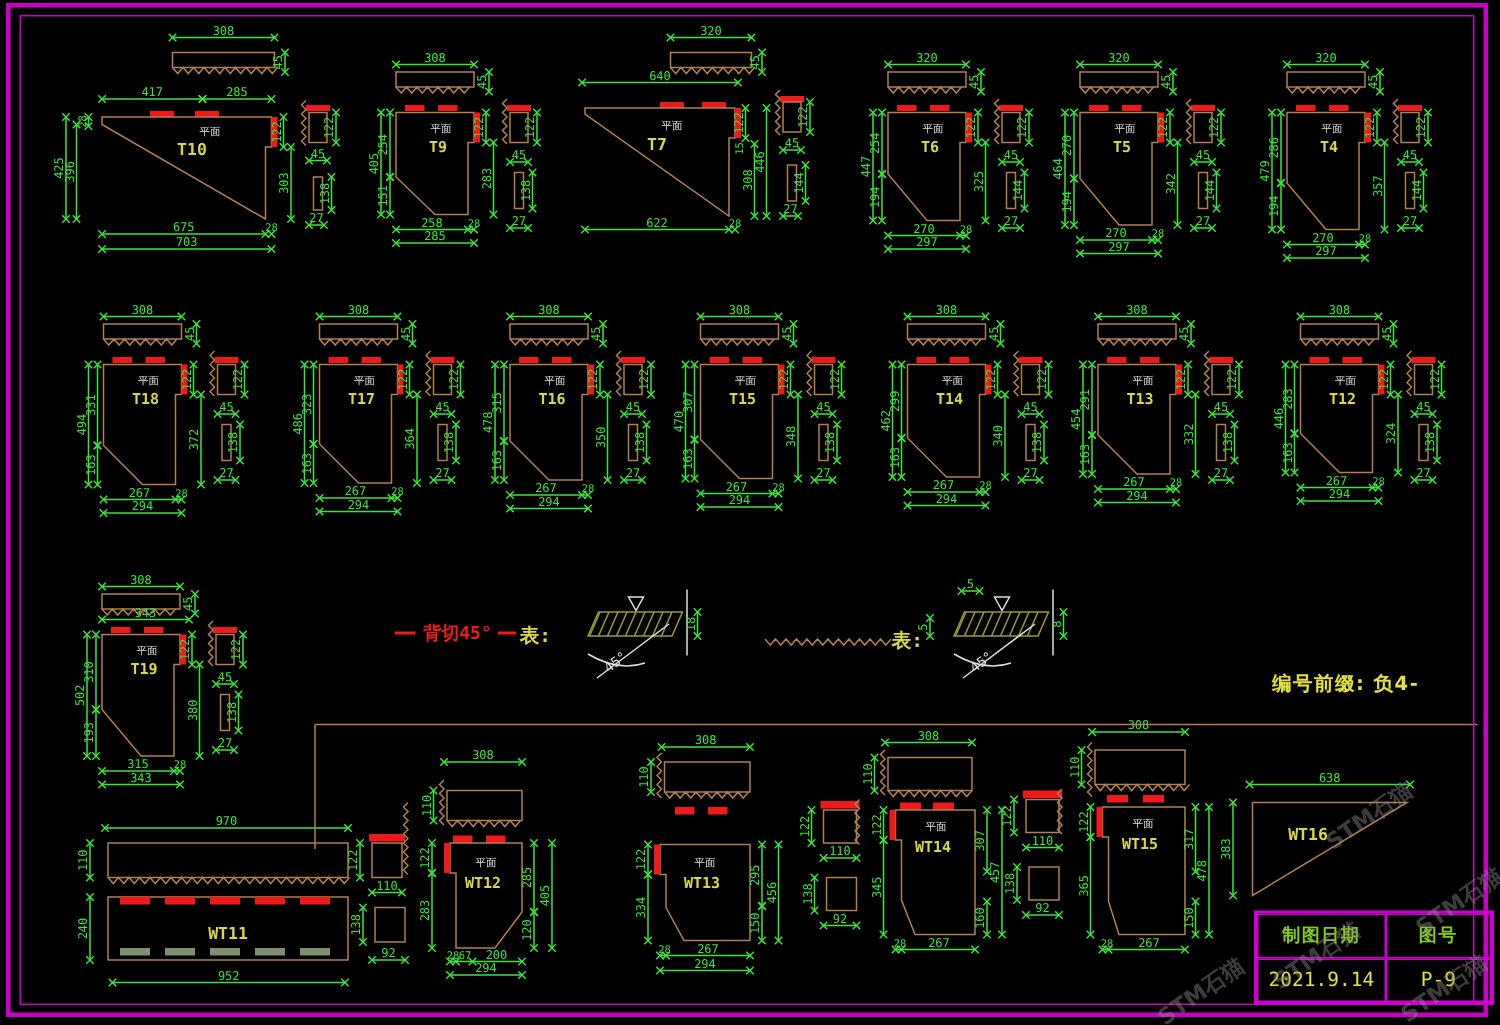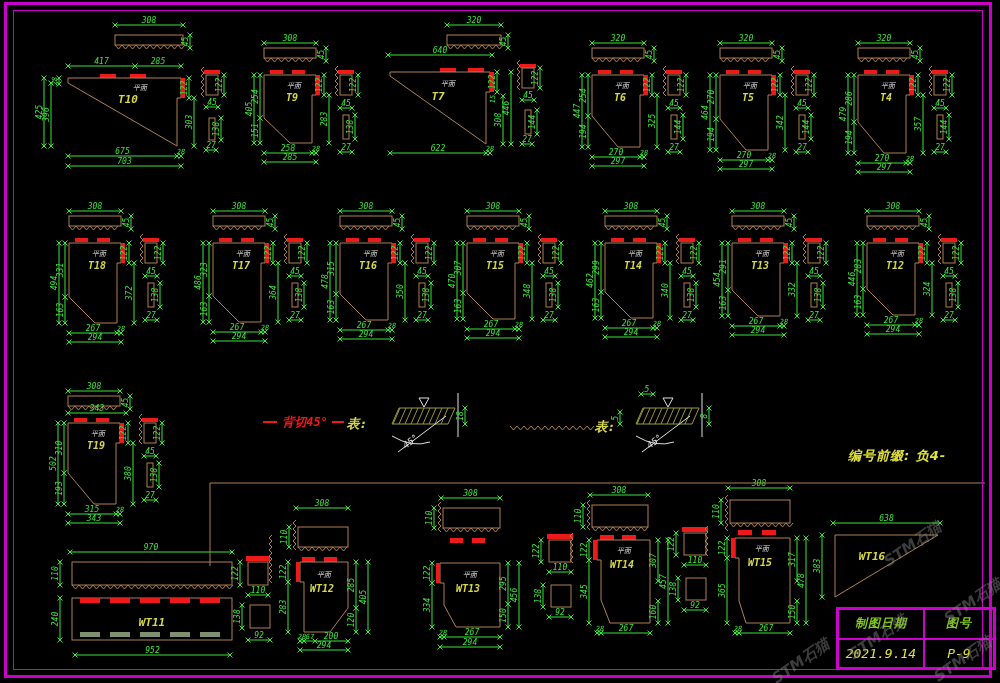--- a/index.html
+++ b/index.html
@@ -1,17 +1,17 @@
 <!DOCTYPE html>
 <html><head>
 <meta charset="utf-8">
 <style>
   html,body{margin:0;padding:0;background:#000;}
   #stage{position:relative;width:1000px;height:683px;background:#000;overflow:hidden;
-         font-family:"DejaVu Sans","Liberation Sans",sans-serif;font-style:italic;}
+         font-family:"DejaVu Sans","Liberation Sans",sans-serif;}
   #cad{position:absolute;left:0;top:0;}
   .frame{position:absolute;pointer-events:none;}
   #frame-outer{left:4px;top:2px;right:8px;bottom:5px;border:3px solid #c800c8;}
   #frame-inner{left:13px;top:10px;right:17px;bottom:13px;border:1px solid #c800c8;}
   #title-block{position:absolute;left:836px;top:607px;width:156px;height:59px;
     border:2px solid #cf00cf;display:grid;grid-template-columns:55% 45%;grid-template-rows:50% 50%;}
   #title-block .cell{border:1px solid #cf00cf;display:flex;align-items:center;justify-content:center;overflow:hidden;}
   .tb-head{color:#84cc16;font-weight:bold;font-size:12px;letter-spacing:1px;}
   .tb-val{color:#e2e23c;font-size:13px;font-family:"DejaVu Sans Mono",monospace;}
   #prefix-note{position:absolute;left:848px;top:447px;width:150px;color:#e2e23c;

